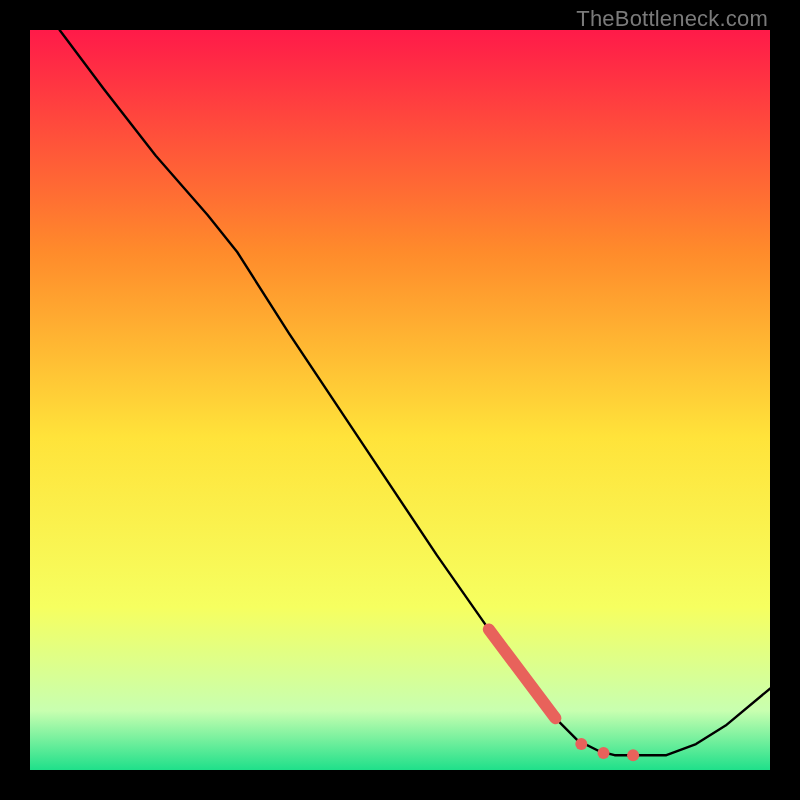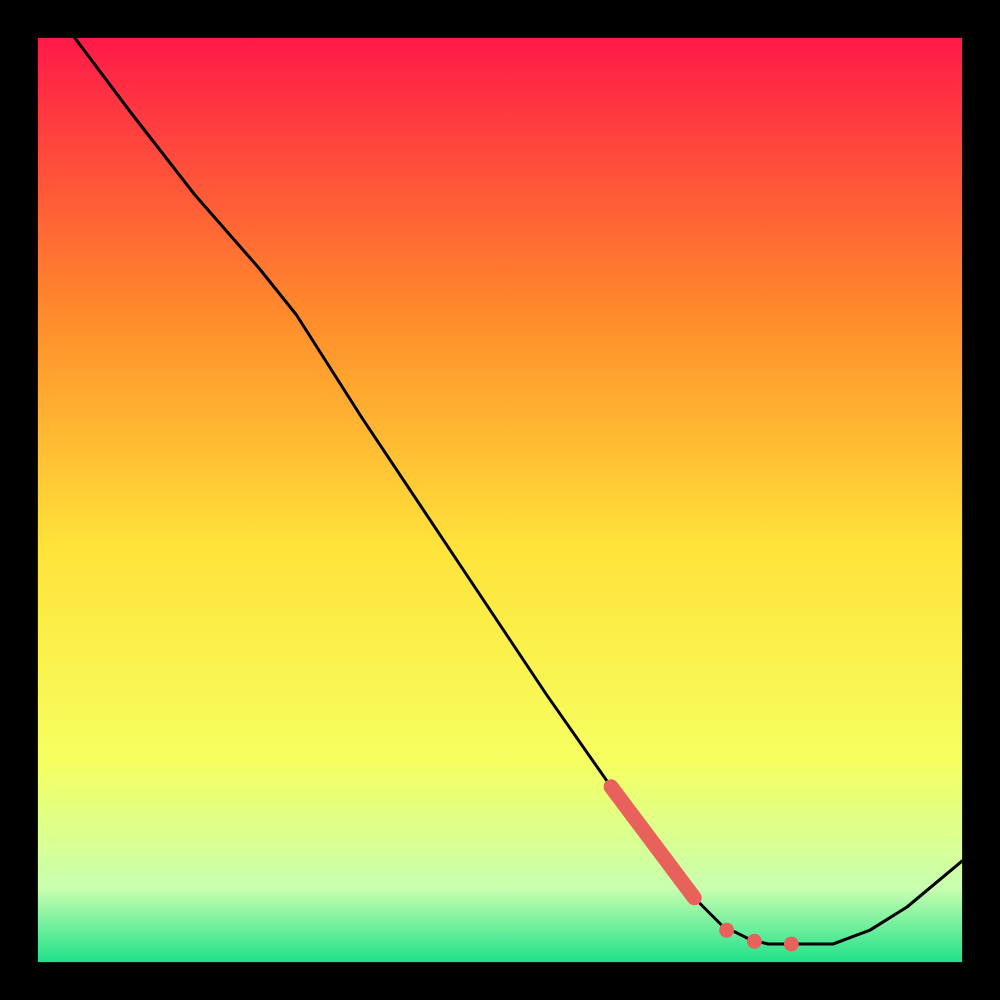--- a/index.html
+++ b/index.html
@@ -58,13 +58,14 @@
       <rect x="0" y="0" width="740" height="740" fill="url(#bg-grad)"></rect>
       <path id="curve-path" fill="none" stroke="#000000" stroke-width="2.4" stroke-linejoin="round" stroke-linecap="round" d="M29.6 0.0 L74.0 59.2 L125.8 125.8 L177.6 185.0 L207.2 222.0 L259.0 303.4 L333.0 414.4 L407.0 525.4 L458.8 599.4 L495.8 651.2 L525.4 688.2 L547.6 710.4 L569.8 721.5 L584.6 725.2 L599.4 725.2 L614.2 725.2 L636.4 725.2 L666.0 714.1 L695.6 695.6 L740.0 658.6"></path>
       <line id="marker-segment" stroke="#e8625b" stroke-width="12" stroke-linecap="round" x1="458.8" y1="599.4" x2="525.4" y2="688.2"></line>
       <g id="marker-dots">
           <circle cx="551.3" cy="714.1" r="6" fill="#e8625b"></circle>
           <circle cx="573.5" cy="722.98" r="6" fill="#e8625b"></circle>
           <circle cx="603.0999999999999" cy="725.2" r="6" fill="#e8625b"></circle>
         </g>
     </svg>
   </div>
+  <div class="watermark">TheBottleneck.com</div>
 </div>
 
 </body></html>

